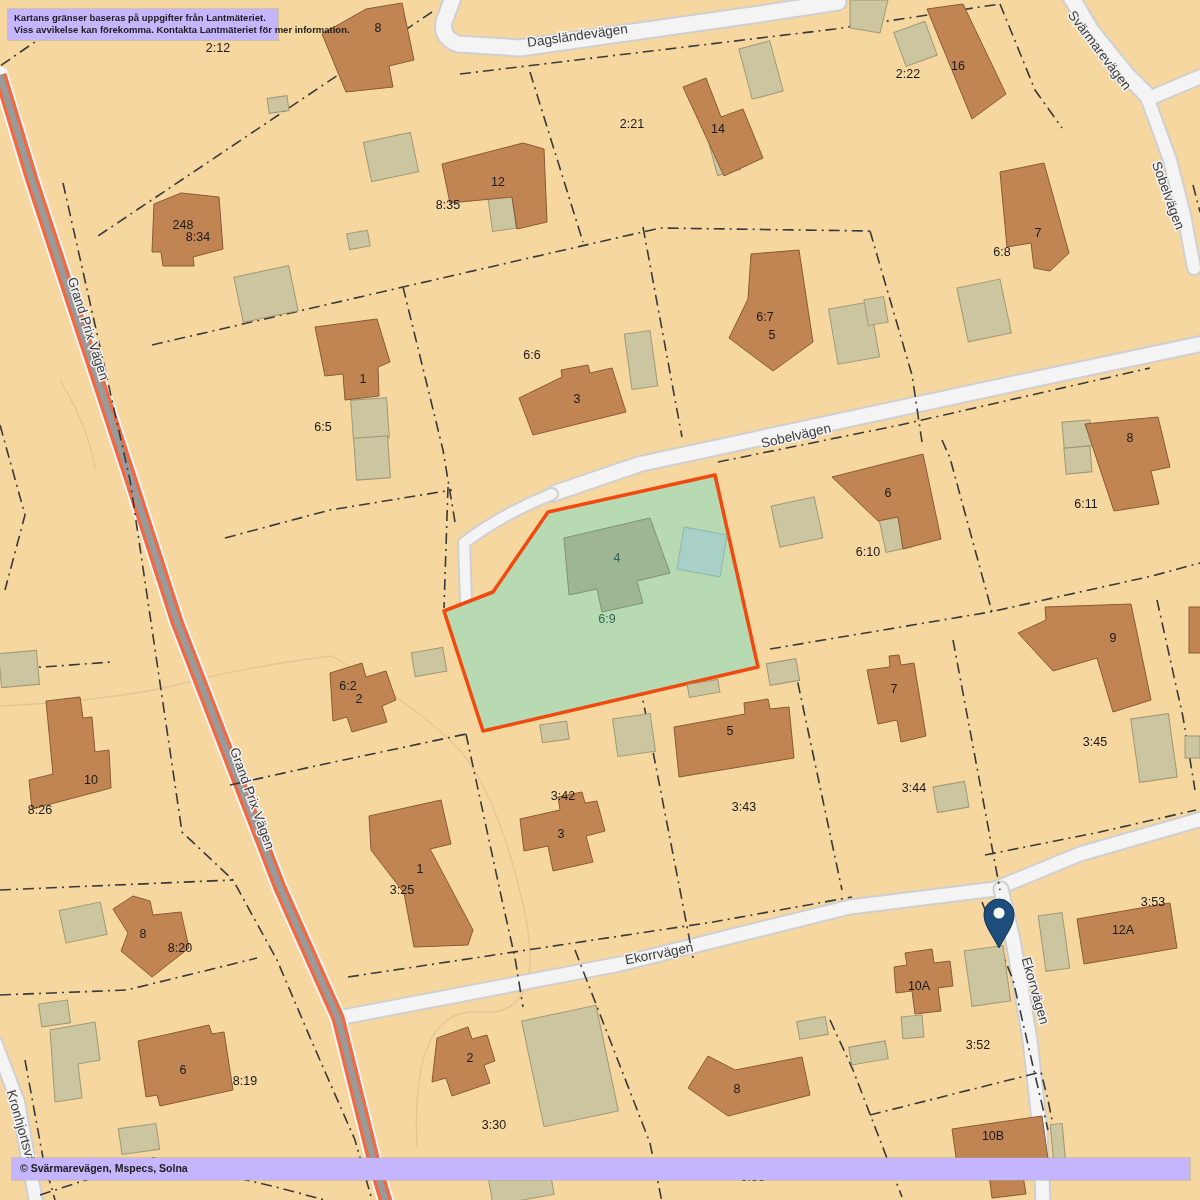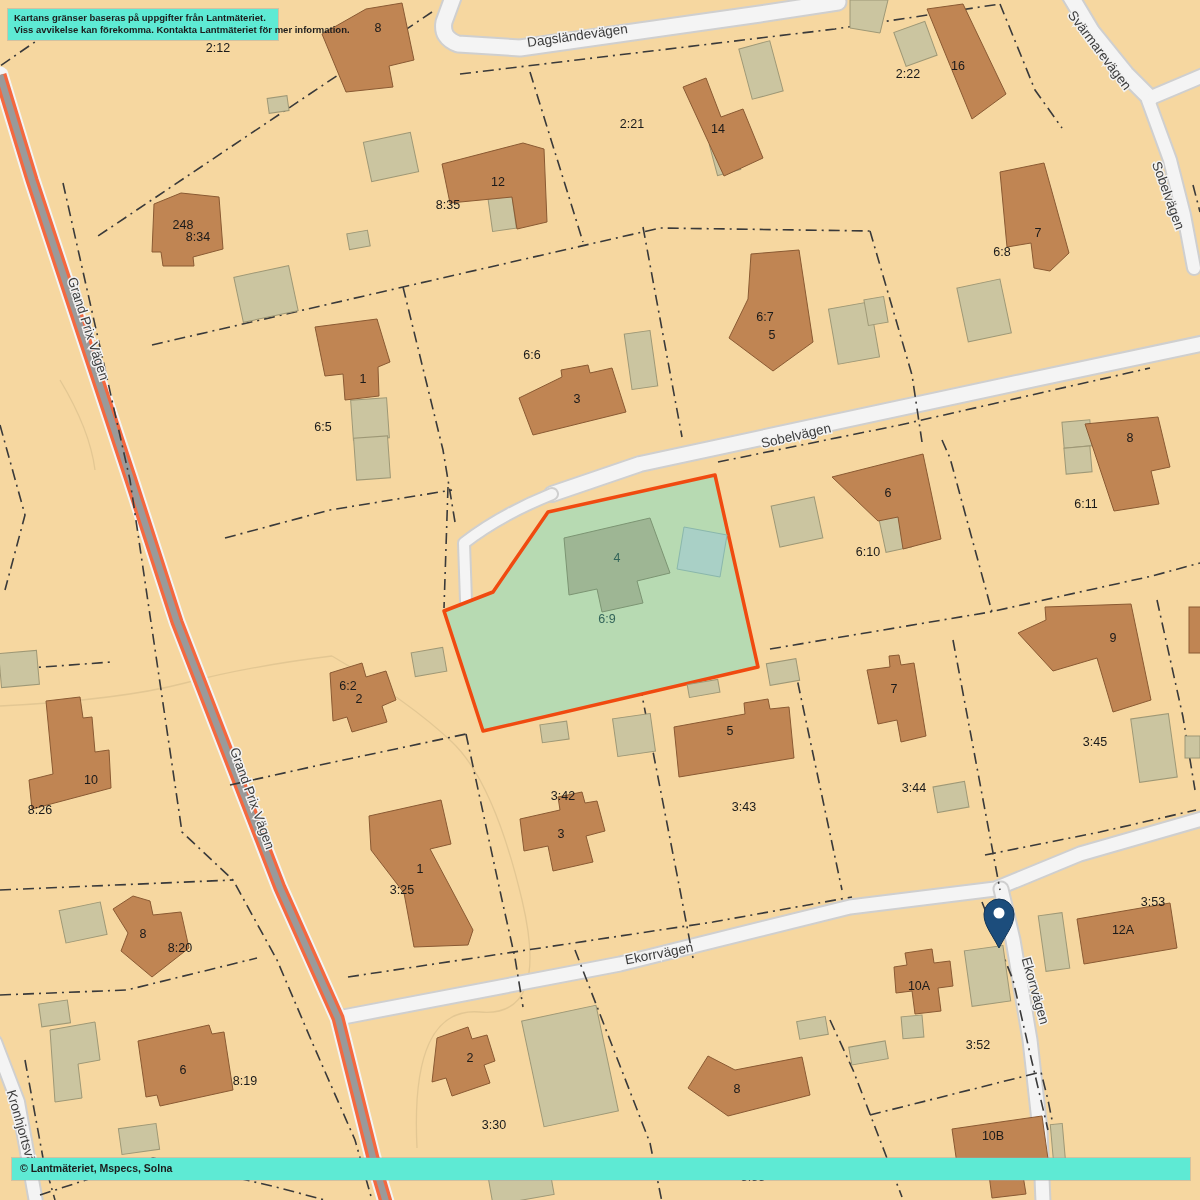--- a/index.html
+++ b/index.html
@@ -8,21 +8,21 @@
   .bb{fill:#c08553;stroke:#8a5a33;stroke-width:1;}
   .tb{fill:#cbc5a0;stroke:#9e9876;stroke-width:1;}
   .rd-c{fill:none;stroke:#cfcfcf;stroke-linecap:round;stroke-linejoin:round;}
   .rd-f{fill:none;stroke:#f4f4f4;stroke-linecap:round;stroke-linejoin:round;}
   .bnd{fill:none;stroke:#3a3a3a;stroke-width:1.6;stroke-dasharray:11 5 2 5;}
   .terr{fill:none;stroke:#e3c793;stroke-width:1.3;}
   .lbl{font-size:12.5px;fill:#1a1a1a;text-anchor:middle;}
   .blbl{font-size:12.5px;fill:#1a1a1a;text-anchor:middle;}
   .rlbl{font-size:13.5px;fill:#3c3c3c;text-anchor:middle;paint-order:stroke;stroke:#f2f2f2;stroke-width:3px;}
   .hl-txt{fill:#33655a;}
-  .notice{position:absolute;background:#5eead4;color:#1c1c1c;font-weight:bold;box-shadow:0 0 0 1px rgba(160,160,160,.4);}
+  .notice{position:absolute;background:#c4b5fd;color:#1c1c1c;font-weight:bold;box-shadow:0 0 0 1px rgba(160,160,160,.4);}
   .notice div{white-space:nowrap;}
   #notice-top{left:8px;top:9px;width:258px;padding:3px 6px;font-size:9.5px;line-height:1.3;}
   #notice-bottom{left:12px;top:1158px;width:1162px;padding:4px 8px;font-size:10.5px;line-height:1.3;}
 </style>
 </head>
 <body>
 
 <div id="stage">
 <svg width="1200" height="1200" viewBox="0 0 1200 1200">
 
@@ -254,15 +254,15 @@
     <path d="M999,948 C990,931 984,925 984,914 a15,15 0 1 1 30,0 c0,11 -6,17 -15,34 Z" fill="#1c4d7c" stroke="#123455" stroke-width="1"></path>
     <circle cx="999" cy="913" r="5.5" fill="#ffffff"></circle>
   </g>
 </svg>
 
   <div id="notice-top" class="notice">
     <div>Kartans gränser baseras på uppgifter från Lantmäteriet.</div>
     <div>Viss avvikelse kan förekomma. Kontakta Lantmäteriet för mer information.</div>
   </div>
   <div id="notice-bottom" class="notice">
-    <div>© Lantmäteriet, Mspecs, Solna</div>
+    <div>© Svärmarevägen, Mspecs, Solna</div>
   </div>
 </div>
 
 </body></html>

